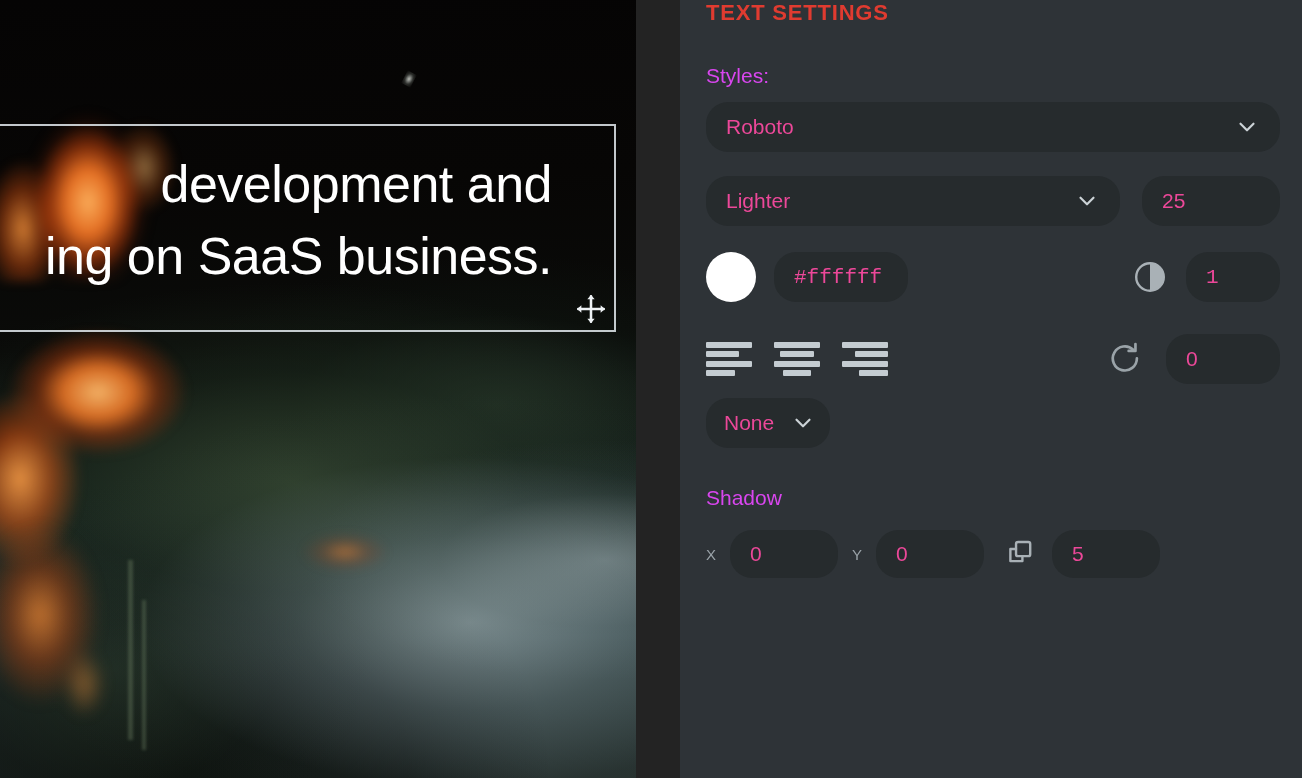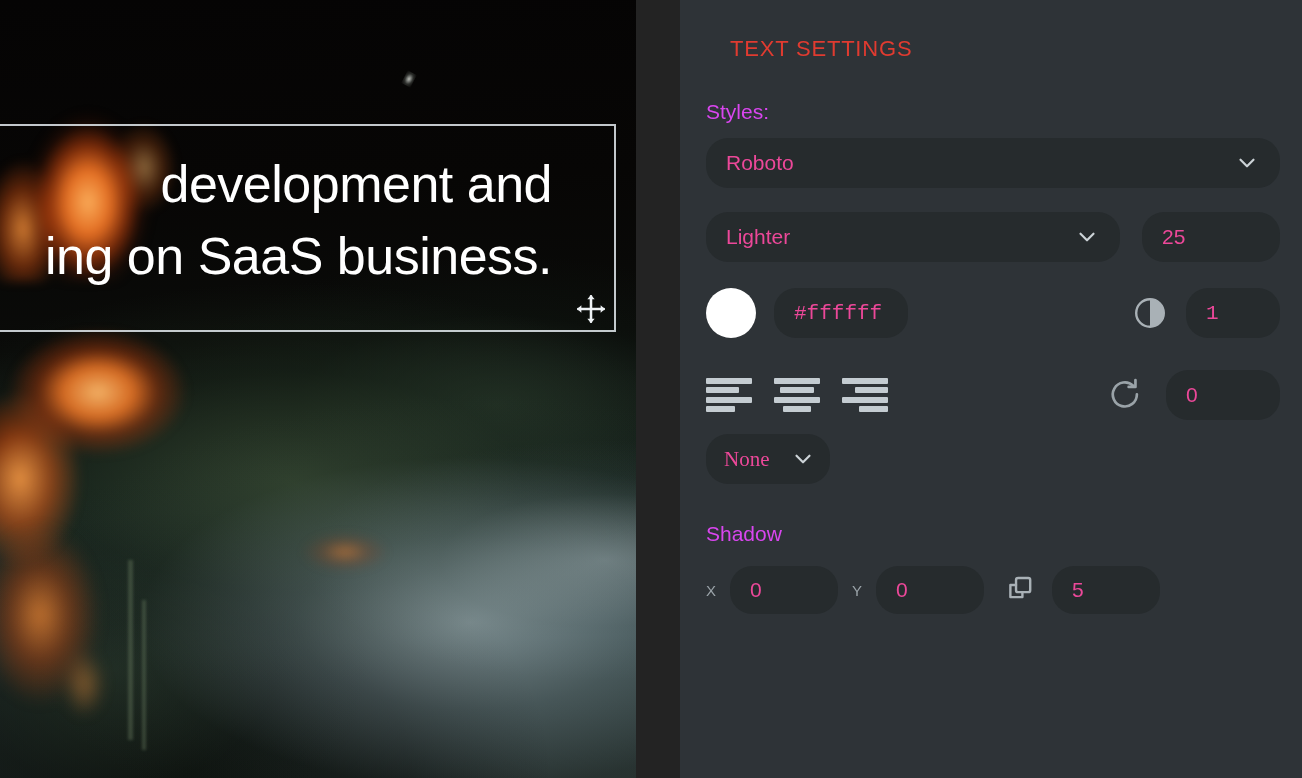--- a/index.html
+++ b/index.html
@@ -133,24 +133,22 @@
     position: relative;
     flex: 1 1 auto;
     height: 778px;
     background: #2e3337;
     padding: 0 22px 0 26px;
     overflow: hidden;
   }
   .panel-title {
     color: #e03b30;
     font-size: 22px;
-    font-weight: normal;
+    font-weight: bold;
     letter-spacing: 0.8px;
-    padding-top: 36px;
-    margin-left: 24px;
   }
   .section-label {
     color: #d946ef;
     font-size: 21px;
     font-weight: 400;
     margin-top: 38px;
   }
   .row { display: flex; align-items: center; }
 
   .field {
@@ -210,21 +208,20 @@
   .a-right i:nth-child(3) { width: 100%; }
   .a-right i:nth-child(4) { width: 62%; }
   .rotate-icon { margin-left: auto; color: #9aa3a8; width: 38px; height: 38px; }
   .rotation-field { width: 114px; margin-left: 22px; }
 
   .anim-select {
     margin-top: 14px;
     width: 124px;
     padding: 0 14px 0 18px;
     gap: 4px;
-    font-family: Liberation Serif, serif;
   }
 
   .shadow-row { margin-top: 20px; align-items: center; gap: 14px; }
   .mini-label { color: #9aa3a8; font-size: 15px; }
   .mini-field { width: 108px; height: 48px; }
   .blur-icon { color: #a9b1b6; width: 34px; height: 34px; margin-left: 6px; }
   .blur-field { width: 108px; height: 48px; }
 
   .chev { width: 26px; height: 26px; color: #ccd3d7; flex: 0 0 26px; }
 </style>

